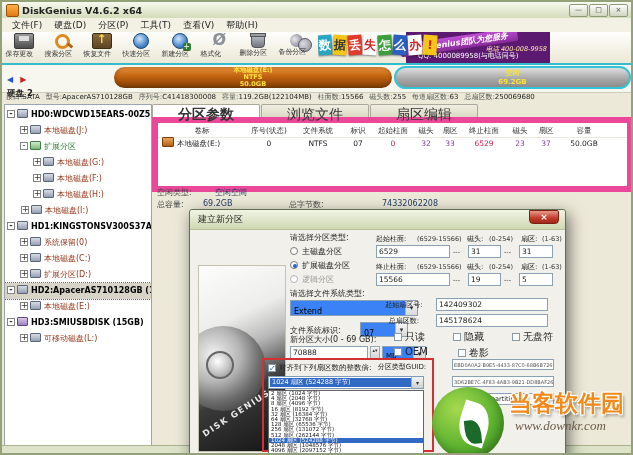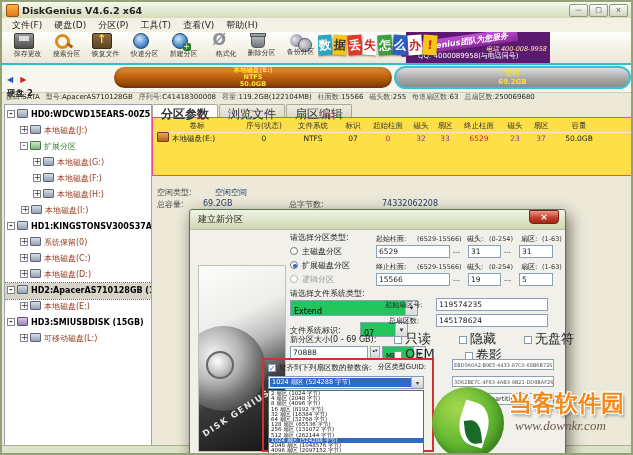--- a/index.html
+++ b/index.html
@@ -13,21 +13,21 @@
   #winbtns{position:absolute;right:3px;top:2px;display:flex;gap:1px}
   .winbtn{width:17px;height:11px;background:linear-gradient(#fdfdfd,#cfd6bd);border:1px solid #8f9b77;
           border-radius:2px;font-size:7px;line-height:10px;text-align:center;color:#444}
   
   #menubar{position:absolute;left:0;top:16px;right:0;height:14px;background:#f3f1e4;border-bottom:1px solid #d8d4c0;
            font-size:9px;display:flex;align-items:center;padding-left:4px}
   .menu-item{padding:0 6px;color:#222}
   
   #toolbar{position:absolute;left:0;top:30px;right:0;height:31px;background:linear-gradient(#fefefc,#ebe8d6)}
   #tbbtns{position:absolute;left:2px;top:0;display:flex}
-  .tbbtn{width:39px;height:31px;text-align:right}
+  .tbbtn{width:39px;height:31px;text-align:left}
   .tbl{display:block;font-size:7.5px;color:#333;white-space:nowrap;transform:scale(.92)}
   .tbi{display:block;width:20px;height:16px;margin:1px auto 0;position:relative}
   .i-save{background:linear-gradient(#9a9a9a,#4d4d4d);border:1px solid #3a3a3a;border-radius:2px;box-sizing:border-box}
   .i-save::after{content:"";position:absolute;left:4px;top:2px;right:4px;height:5px;background:#ddd}
   .i-search::before{content:"";position:absolute;left:2px;top:1px;width:9px;height:9px;border:3px solid #e08a1e;border-radius:50%}
   .i-search::after{content:"";position:absolute;left:14px;top:11px;width:6px;height:3px;background:#b06010;transform:rotate(40deg)}
   .i-recover{background:linear-gradient(#8a6d3b,#5d4423);border:1px solid #3d2d15;border-radius:2px;box-sizing:border-box}
   .i-recover::after{content:"↑";position:absolute;left:0;right:0;top:-2px;text-align:center;color:#ffd24a;font-weight:bold;font-size:12px}
   .i-quick,.i-newpart{background:radial-gradient(circle at 40% 35%,#cfe6ff,#4a86c8 60%,#23568e);border-radius:50%;border:1px solid #1d4676;box-sizing:border-box;width:16px;margin:1px auto 0}
   .i-newpart::after{content:"+";position:absolute;right:-4px;bottom:-3px;width:8px;height:8px;background:#2a7d2a;color:#fff;
@@ -74,26 +74,26 @@
   .t-ico{display:inline-block;width:11px;height:9px;border:1px solid #5a6478;border-radius:1px;
          background:linear-gradient(#d8dde5,#96a0b2);vertical-align:-1px;margin-right:3px;box-sizing:border-box}
   .i-ext{background:linear-gradient(#cdeccd,#7ab87a);border-color:#417a41}
   .i-usb{background:linear-gradient(#d8c8ea,#9a82c0);border-color:#5a4a80}
   .t-disk{font-weight:bold;color:#000}
   .t-part{color:#94391c}
   .t-ext{color:#2f7d32}
   .t-sel{background:#d9d4c8;outline:1px dotted #666}
   
   #tabstrip{position:absolute;left:150px;top:102px;height:13px;display:flex;gap:1px;z-index:1}
-  .tab{font-size:12px;padding:1px 8px;background:linear-gradient(#f0eee2,#ddd9c6);border:1px solid #aca899;border-bottom:none;
+  .tab{font-size:14px;padding:1px 25px;background:linear-gradient(#f0eee2,#ddd9c6);border:1px solid #aca899;border-bottom:none;
        border-radius:2px 2px 0 0;color:#333;white-space:nowrap}
   .tab-on{background:#fff;font-weight:bold}
   #tabclose{position:absolute;left:336px;top:103px;width:11px;height:11px;font-size:8px;line-height:10px;text-align:center;
             border:1px solid #aaa;background:#eee;color:#444;box-sizing:border-box}
-  #tablewrap{position:absolute;left:150px;top:115px;width:481px;height:59px;background:#fde047;border:1px solid #ec4899;box-sizing:border-box}
+  #tablewrap{position:absolute;left:150px;top:115px;width:481px;height:75px;background:#ffffff;border:6px solid #ec4899;box-sizing:border-box}
   .tgrid{display:grid;grid-template-columns:88px 46px 52px 28px 42px 24px 24px 44px 28px 24px 52px}
   #thead{position:absolute;left:0;top:1px;right:0;height:13px;font-size:7.5px;color:#333;border-bottom:1px solid #eceadb}
   .th{text-align:center;line-height:13px;white-space:nowrap;overflow:hidden}
   #trowdata{position:absolute;left:0;top:14px;right:0;height:13px;font-size:7.5px}
   .td{text-align:center;line-height:13px;white-space:nowrap;overflow:hidden;color:#222}
   .cell-label{text-align:left;padding-left:4px}
   .cell-label::before{content:"";display:inline-block;width:10px;height:8px;background:linear-gradient(#eaa75c,#b06114);
                       border:1px solid #7a3c08;border-radius:1px;margin-right:3px;vertical-align:-1px}
   .c-red{color:#cc2250}.c-pur{color:#8a3faa}
   
@@ -108,21 +108,21 @@
              border-bottom:1px solid #b9c29c;border-radius:3px 3px 0 0;font-size:9px;color:#222;line-height:19px;padding-left:8px;box-sizing:border-box}
   #dlg-close{position:absolute;top:0;right:6px;width:30px;height:14px;background:linear-gradient(#e89a8a,#c23a28 60%,#a02a1a);
              border:1px solid #7a1f12;border-radius:0 2px 4px 4px;color:#fff;text-align:center;font-size:9px;line-height:13px;font-weight:bold;box-sizing:border-box}
   .dl{position:absolute;font-size:8px;color:#222;white-space:nowrap}
   .ds{position:absolute;font-size:7px;color:#222;white-space:nowrap}
   .dr{position:absolute;font-size:6.5px;color:#333;white-space:nowrap}
   .dl-r{position:absolute;font-size:7px;color:#222;white-space:nowrap;text-align:center}
   .din{position:absolute;background:#fff;border:1px solid #89a0b5;font-size:7.5px;color:#222;line-height:11px;
        padding:0 2px;box-sizing:border-box;height:13px;overflow:hidden;white-space:nowrap}
   .din-g{font-size:5px;line-height:10px;color:#555;letter-spacing:0;padding:0 1px}
-  .dsel{position:absolute;background:#22c55e;border:1px solid #89a0b5;height:16px;box-sizing:border-box;font-size:8px;
+  .dsel{position:absolute;background:#3b82f6;border:1px solid #89a0b5;height:16px;box-sizing:border-box;font-size:8px;
         line-height:14px;padding:4px 14px 0 3px;overflow:hidden;white-space:nowrap}
   .dsel::after{content:"▾";position:absolute;right:0;top:0;bottom:0;width:11px;background:linear-gradient(#f6f6f6,#d9d9d9);
                border-left:1px solid #b5b5b5;text-align:center;font-size:7px;line-height:14px;color:#333}
   #dlg-radios{position:absolute;left:100px;top:34px}
   .rrow{height:14px;font-size:8px;color:#222;display:flex;align-items:center;gap:4px;white-space:nowrap}
   .rdot{width:8px;height:8px;border:1px solid #7a7a7a;border-radius:50%;background:#fff;position:relative;box-sizing:border-box;flex:none}
   .r-on .rdot::after{content:"";position:absolute;left:1.5px;top:1.5px;width:4px;height:4px;border-radius:50%;background:#2a66c8}
   .r-dis{color:#999}.r-dis .rdot{border-color:#b5b5b5}
   #platter{position:absolute;left:8px;top:55px;width:86px;height:185px;border:1px solid #c5c2b4;overflow:hidden;
            background:linear-gradient(155deg,#fdfdfc 0%,#ededeb 30%,#b9b9b9 45%,#3a3a3a 65%,#141414 100%)}
@@ -139,21 +139,21 @@
        font-size:8px;line-height:7px;text-align:center;color:#2a66c8;box-sizing:border-box;font-weight:bold}
   #dlg-align{position:absolute;left:78px;top:153px;font-size:7.5px;color:#222;white-space:nowrap;z-index:6}
   #dlg-combo{position:absolute;left:78px;top:166px;width:156px;height:13px;background:#fff;border:1px solid #7f9db9;z-index:6;box-sizing:border-box}
   #dlg-combo-text{position:absolute;left:1px;top:1px;bottom:1px;right:12px;background:#316ac5;color:#fff;font-size:6.5px;
                   line-height:9px;padding-left:2px;white-space:nowrap;overflow:hidden}
   #dlg-combo-btn{position:absolute;right:0;top:0;bottom:0;width:11px;background:linear-gradient(#f4f4f4,#d0d0d0);
                  border-left:1px solid #99adbe;text-align:center;font-size:6px;line-height:11px;color:#333}
   #dlg-dd{position:absolute;left:78px;top:180px;width:156px;background:#fff;border:1px solid #666;z-index:6;box-sizing:border-box}
   .ddi{font-size:5.5px;line-height:5.2px;padding-left:2px;white-space:nowrap;color:#111}
   .dd-sel{background:#316ac5;color:#fff}
-  .chkrow{position:absolute;display:flex;font-size:13px;color:#222;white-space:nowrap}
+  .chkrow{position:absolute;display:flex;font-size:10px;color:#222;white-space:nowrap}
   
   #wm{position:absolute;left:425px;top:380px;width:208px;height:75px;z-index:30}
   #wm-circle{position:absolute;left:5px;top:5px;width:72px;height:72px;border-radius:50%;
              background:radial-gradient(circle at 35% 30%,#a6d94e,#5db32f 55%,#3f9420);box-shadow:inset -3px -4px 8px rgba(0,0,0,.25)}
   #wm-leaf{position:absolute;left:27px;top:16px;width:30px;height:42px;background:#fff;border-radius:0 60% 0 60%;transform:rotate(18deg)}
   #wm-leaf2{position:absolute;left:33px;top:33px;width:16px;height:24px;background:#1a6b2a;border-radius:0 60% 0 60%;transform:rotate(-6deg)}
   #wm-site{position:absolute;left:82px;top:6px;font-size:23px;font-weight:bold;color:#f28a1b;white-space:nowrap;
            text-shadow:1px 1px 0 #fff,-1px 1px 0 #fff,1px -1px 0 #fff,-1px -1px 0 #fff,2px 3px 3px rgba(0,0,0,.35)}
   #wm-url{position:absolute;left:88px;top:36px;font-size:13px;font-style:italic;color:#6d5b4b;font-family:"Liberation Serif",serif}
 </style>
@@ -302,21 +302,21 @@
 
         <div class="trow t-part" style="padding-left: 15px;">
           <span class="t-exp">+</span><span class="t-ico"></span><span class="t-lab">系统保留(0)</span>
         </div>
 
         <div class="trow t-part" style="padding-left: 15px;">
           <span class="t-exp">+</span><span class="t-ico"></span><span class="t-lab">本地磁盘(C:)</span>
         </div>
 
         <div class="trow t-part" style="padding-left: 15px;">
-          <span class="t-exp">+</span><span class="t-ico"></span><span class="t-lab">本地磁盘(D:)</span>
+          <span class="t-exp">+</span><span class="t-ico"></span><span class="t-lab">扩展分区(D:)</span>
         </div>
 
         <div class="trow t-disk t-sel" style="padding-left: 2px;">
           <span class="t-exp">-</span><span class="t-ico"></span><span class="t-lab">HD2:ApacerAS710128GB (119GB)</span>
         </div>
 
         <div class="trow t-part" style="padding-left: 15px;">
           <span class="t-exp">+</span><span class="t-ico"></span><span class="t-lab">本地磁盘(E:)</span>
         </div>
 
@@ -466,21 +466,21 @@
     <span class="ds" style="left:331px;top:52px">扇区:</span>
     <span class="dr" style="left:352px;top:53px">(1-63)</span>
 
     <div class="din" style="left:186px;top:63px;width:74px">15566</div>
     <span class="dr" style="left:263px;top:66px">---</span>
     <div class="din" style="left:278px;top:63px;width:33px">19</div>
     <span class="dr" style="left:314px;top:66px">---</span>
     <div class="din" style="left:329px;top:63px;width:34px">5</div>
 
     <span class="dl-r" style="left:186px;top:90px;width:56px">起始扇区号:</span>
-    <div class="din" style="left:246px;top:88px;width:112px">119574235</div>
+    <div class="din" style="left:246px;top:88px;width:112px">142409302</div>
     <span class="dl-r" style="left:186px;top:106px;width:56px">总扇区数:</span>
     <div class="din" style="left:246px;top:104px;width:112px">145178624</div>
 
     <div class="chkrow" style="left:204px;top:120px;gap:28px">
       <span><span class="cbx"></span><span>只读</span></span>
         <span><span class="cbx"></span><span>隐藏</span></span>
         <span><span class="cbx"></span><span>无盘符</span></span>
     </div>
     <div class="chkrow" style="left:204px;top:136px;gap:30px">
       <span><span class="cbx"></span><span>OEM</span></span>

